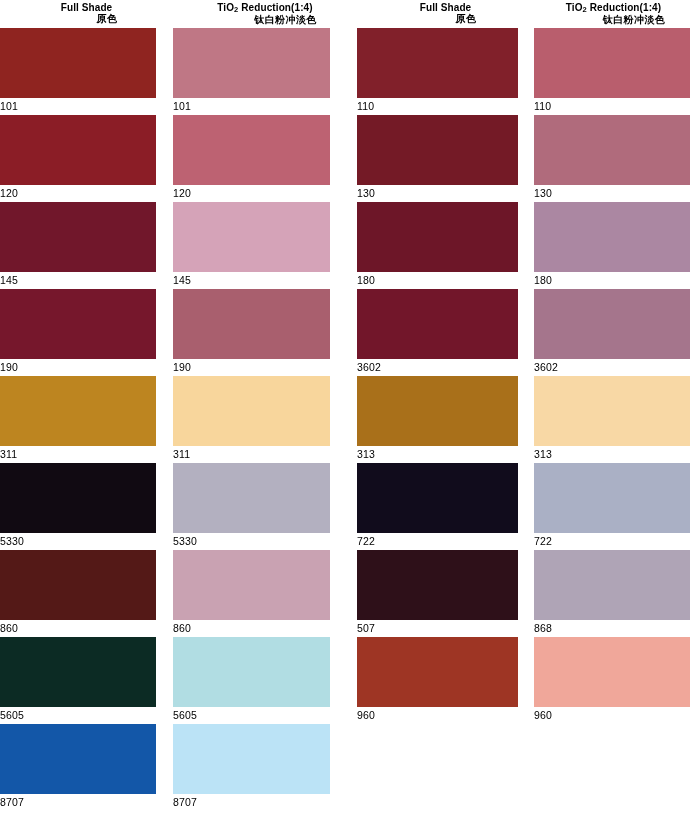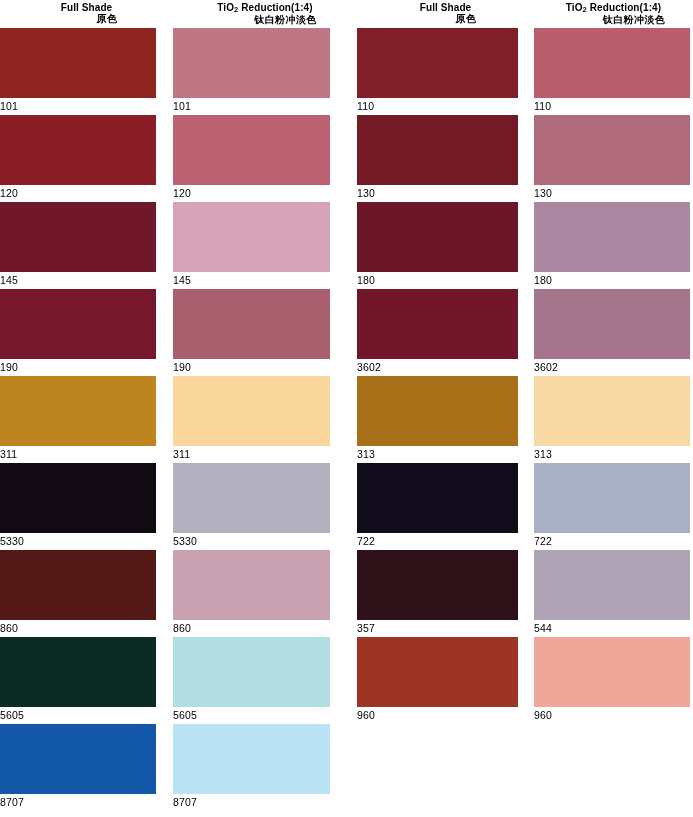--- a/index.html
+++ b/index.html
@@ -207,21 +207,21 @@
       <div class="cell">
         <div class="swatch" style="background: rgb(169, 112, 26);"></div>
         <div class="code">313</div>
       </div>
       <div class="cell">
         <div class="swatch" style="background: rgb(17, 12, 28);"></div>
         <div class="code">722</div>
       </div>
       <div class="cell">
         <div class="swatch" style="background: rgb(46, 16, 25);"></div>
-        <div class="code">357</div>
+        <div class="code">507</div>
       </div>
       <div class="cell">
         <div class="swatch" style="background: rgb(158, 53, 36);"></div>
         <div class="code">960</div>
       </div>
     </div>
   <div class="col" id="col-4">
       <div class="cell">
         <div class="swatch" style="background: rgb(185, 94, 109);"></div>
         <div class="code">110</div>
@@ -241,20 +241,20 @@
       <div class="cell">
         <div class="swatch" style="background: rgb(248, 216, 165);"></div>
         <div class="code">313</div>
       </div>
       <div class="cell">
         <div class="swatch" style="background: rgb(170, 176, 197);"></div>
         <div class="code">722</div>
       </div>
       <div class="cell">
         <div class="swatch" style="background: rgb(175, 164, 182);"></div>
-        <div class="code">544</div>
+        <div class="code">868</div>
       </div>
       <div class="cell">
         <div class="swatch" style="background: rgb(240, 167, 154);"></div>
         <div class="code">960</div>
       </div>
     </div>
 </div>
 
 </body></html>

